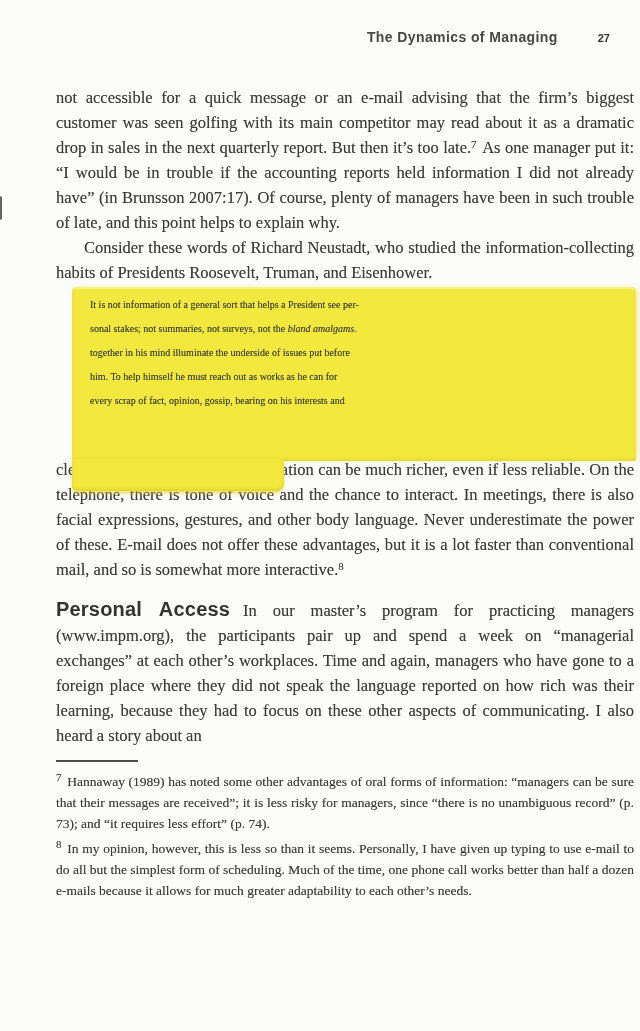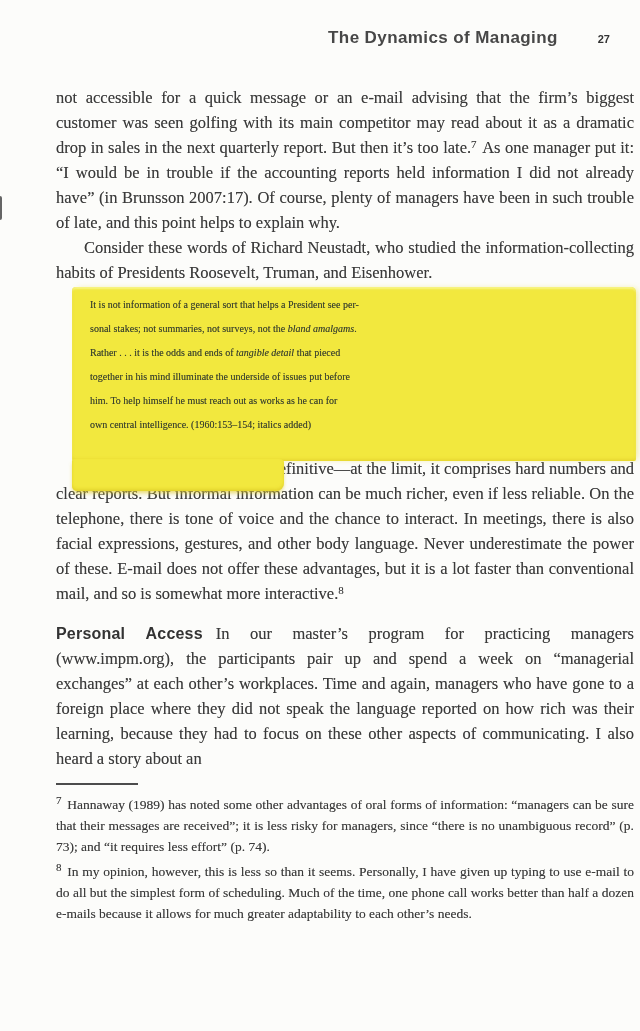--- a/index.html
+++ b/index.html
@@ -5,35 +5,35 @@
   html,body{margin:0;padding:0;background:#e8e8e8;}
   .page{
     position:relative;width:640px;height:1031px;margin:0 auto;
     background:#fcfcfa;overflow:hidden;
     font-family:"Liberation Serif",serif;color:#3a3a3a;
   }
   .header{
     position:absolute;top:28px;left:0;right:30px;text-align:right;
     font-family:"Liberation Sans",sans-serif;font-weight:bold;color:#474747;
   }
-  .running-title{font-size:17px;letter-spacing:.4px;}
+  .running-title{font-size:14px;letter-spacing:.4px;}
   .page-number{font-size:11px;margin-left:40px;color:#333;}
   .content{position:absolute;top:85px;left:32px;width:578px;margin-left:24px;}
   .para{
     margin:0;font-size:16.5px;line-height:25px;text-align:justify;
     text-shadow:0 0 .4px rgba(70,70,70,.5);
   }
   .indent{text-indent:28px;}
   .p3{margin-top:19px;}
   .p4{margin-top:15px;}
   .seg-r{}
   .seg-i{font-style:italic;}
   .seg-sup{font-size:11px;position:relative;top:-5px;line-height:0;margin-right:2px;}
   .seg-h{
-    font-family:"Liberation Sans",sans-serif;font-weight:bold;font-size:16px;
+    font-family:"Liberation Sans",sans-serif;font-weight:bold;font-size:20px;
     letter-spacing:.2px;color:#333;text-shadow:none;margin-right:13px;
   }
   .quote{position:relative;margin:8px 0 0 25px;font-size:10px;line-height:24px;color:#39402f;}
   .q-lines{position:relative;z-index:1;padding-left:9px;}
   .q-line{white-space:nowrap;text-shadow:0 0 .4px rgba(55,65,40,.55);}
   .hl{position:absolute;z-index:0;}
   .hl-main{
     left:-9px;top:-6px;width:564px;height:174px;
     border-radius:4px 5px 2px 3px;
     box-shadow:3px 0 6px -2px rgba(235,225,90,.7), inset 0 -2px 3px rgba(222,203,40,.55), inset 0 2px 2px rgba(250,247,150,.8);
@@ -64,24 +64,23 @@
   <div class="content">
     <p class="para"><span class="seg-r">not accessible for a quick message or an e-mail advising that the firm’s biggest customer was seen golfing with its main competitor may read about it as a dramatic drop in sales in the next quarterly report. But then it’s too late.</span><span class="seg-sup">7</span><span class="seg-r"> As one manager put it: “I would be in trouble if the accounting reports held information I did not already have” (in Brunsson 2007:17). Of course, plenty of managers have been in such trouble of late, and this point helps to explain why.</span></p>
     <p class="para indent"><span class="seg-r">Consider these words of Richard Neustadt, who studied the information-collecting habits of Presidents Roosevelt, Truman, and Eisenhower.</span></p>
 
     <div class="quote">
       <div class="hl hl-main" style="background: rgb(242, 232, 62);"></div>
       <div class="hl hl-tail" style="background: rgb(242, 232, 62);"></div>
       <div class="q-lines">
           <div class="q-line"><span class="seg-r">It is not information of a general sort that helps a President see per-</span></div>
           <div class="q-line"><span class="seg-r">sonal stakes; not summaries, not surveys, not the </span><span class="seg-i">bland amalgams</span><span class="seg-r">.</span></div>
-          <div class="q-line"><span class="seg-r">Rather . . . it is the odds and ends of </span><span class="seg-i">tangible detail</span><span class="seg-r"> that pieced</span></div>
           <div class="q-line"><span class="seg-r">together in his mind illuminate the underside of issues put before</span></div>
           <div class="q-line"><span class="seg-r">him. To help himself he must reach out as works as he can for</span></div>
-          <div class="q-line"><span class="seg-r">own central intelligence. (1960:153–154; italics added)</span></div>
+          <div class="q-line"><span class="seg-r">every scrap of fact, opinion, gossip, bearing on his interests and</span></div>
         </div>
     </div>
 
     <p class="para indent p3"><span class="seg-r">Formal information is firm, definitive—at the limit, it comprises hard numbers and clear reports. But informal information can be much richer, even if less reliable. On the telephone, there is tone of voice and the chance to interact. In meetings, there is also facial expressions, gestures, and other body language. Never underestimate the power of these. E-mail does not offer these advantages, but it is a lot faster than conventional mail, and so is somewhat more interactive.</span><span class="seg-sup">8</span></p>
     <p class="para p4"><span class="seg-h">Personal Access</span><span class="seg-r">In our master’s program for practicing managers (www.impm.org), the participants pair up and spend a week on “managerial exchanges” at each other’s workplaces. Time and again, managers who have gone to a foreign place where they did not speak the language reported on how rich was their learning, because they had to focus on these other aspects of communicating. I also heard a story about an</span></p>
 
     <div class="footnotes">
       <div class="fn-rule"></div>
       <p class="fn"><span class="seg-sup">7</span><span><span class="seg-r"> Hannaway (1989) has noted some other advantages of oral forms of information: “managers can be sure that their messages are received”; it is less risky for managers, since “there is no unambiguous record” (p. 73); and “it requires less effort” (p. 74).</span></span></p>
       <p class="fn"><span class="seg-sup">8</span><span><span class="seg-r"> In my opinion, however, this is less so than it seems. Personally, I have given up typing to use e-mail to do all but the simplest form of scheduling. Much of the time, one phone call works better than half a dozen e-mails because it allows for much greater adaptability to each other’s needs.</span></span></p>

